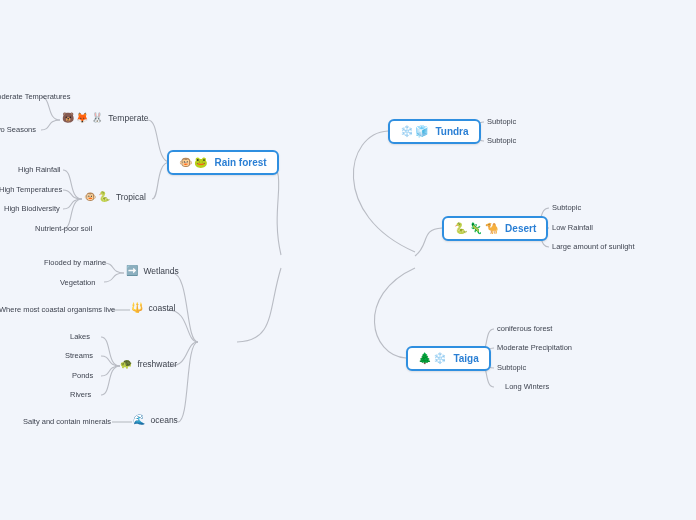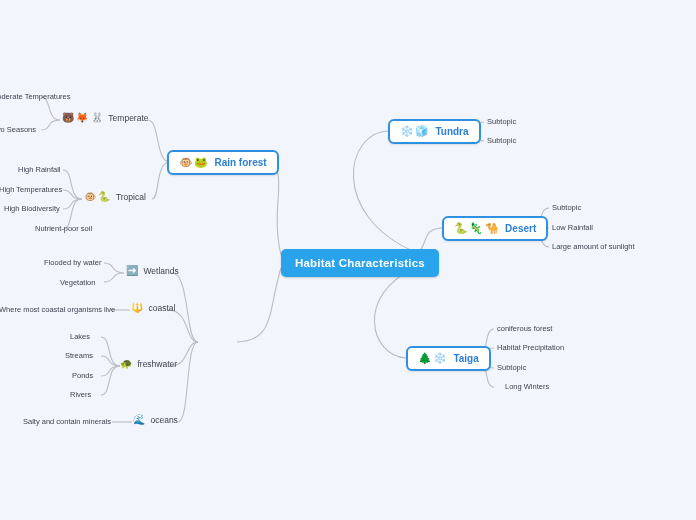--- a/index.html
+++ b/index.html
@@ -136,23 +136,20 @@
 
       <path d="M 120 366 C 106 366, 112 337, 101 337"></path>
       <path d="M 120 366 C 106 366, 112 356, 101 356"></path>
       <path d="M 120 366 C 106 366, 112 376, 101 376"></path>
       <path d="M 120 366 C 106 366, 112 395, 101 395"></path>
 
       <path d="M 132 422 C 118 422, 124 422, 112 422"></path>
     </g>
   </svg>
 
-  <div class="node root" style="left:281px; top:249px;">
-    <span>Habitat Characteristics</span>
-  </div>
 
   <div class="node branch" style="left:388px; top:119px;">
     <span class="icons">
       <span class="ic">❄️</span>
       <span class="ic">🧊</span>
     </span>
     <span class="label">Tundra</span>
   </div>
   <div class="node leaf" style="left:487px; top:117px;">
     <span>Subtopic</span>
@@ -183,21 +180,21 @@
     <span class="icons">
       <span class="ic">🌲</span>
       <span class="ic">❄️</span>
     </span>
     <span class="label">Taiga</span>
   </div>
   <div class="node leaf" style="left:497px; top:324px;">
     <span>coniferous forest</span>
   </div>
   <div class="node leaf" style="left:497px; top:343px;">
-    <span>Habitat Precipitation</span>
+    <span>Moderate Precipitation</span>
   </div>
   <div class="node leaf" style="left:497px; top:363px;">
     <span>Subtopic</span>
   </div>
   <div class="node leaf" style="left:497px; top:382px;padding-left:8px;">
     <span>Long Winters</span>
   </div>
 
   <div class="node branch" style="left:167px; top:150px;">
     <span class="icons">
@@ -243,21 +240,21 @@
   </div>
 
 
   <div class="node sub" style="left:126px; top:266px;">
     <span class="icons">
       <span class="ic">➡️</span>
     </span>
     <span>Wetlands</span>
   </div>
   <div class="node leaf" style="left:44px; top:258px;">
-    <span>Flooded by water</span>
+    <span>Flooded by marine</span>
   </div>
   <div class="node leaf" style="left:60px; top:278px;">
     <span>Vegetation</span>
   </div>
 
   <div class="node sub" style="left:131px; top:303px;">
     <span class="icons">
       <span class="ic">🔱</span>
     </span>
     <span>coastal</span>

